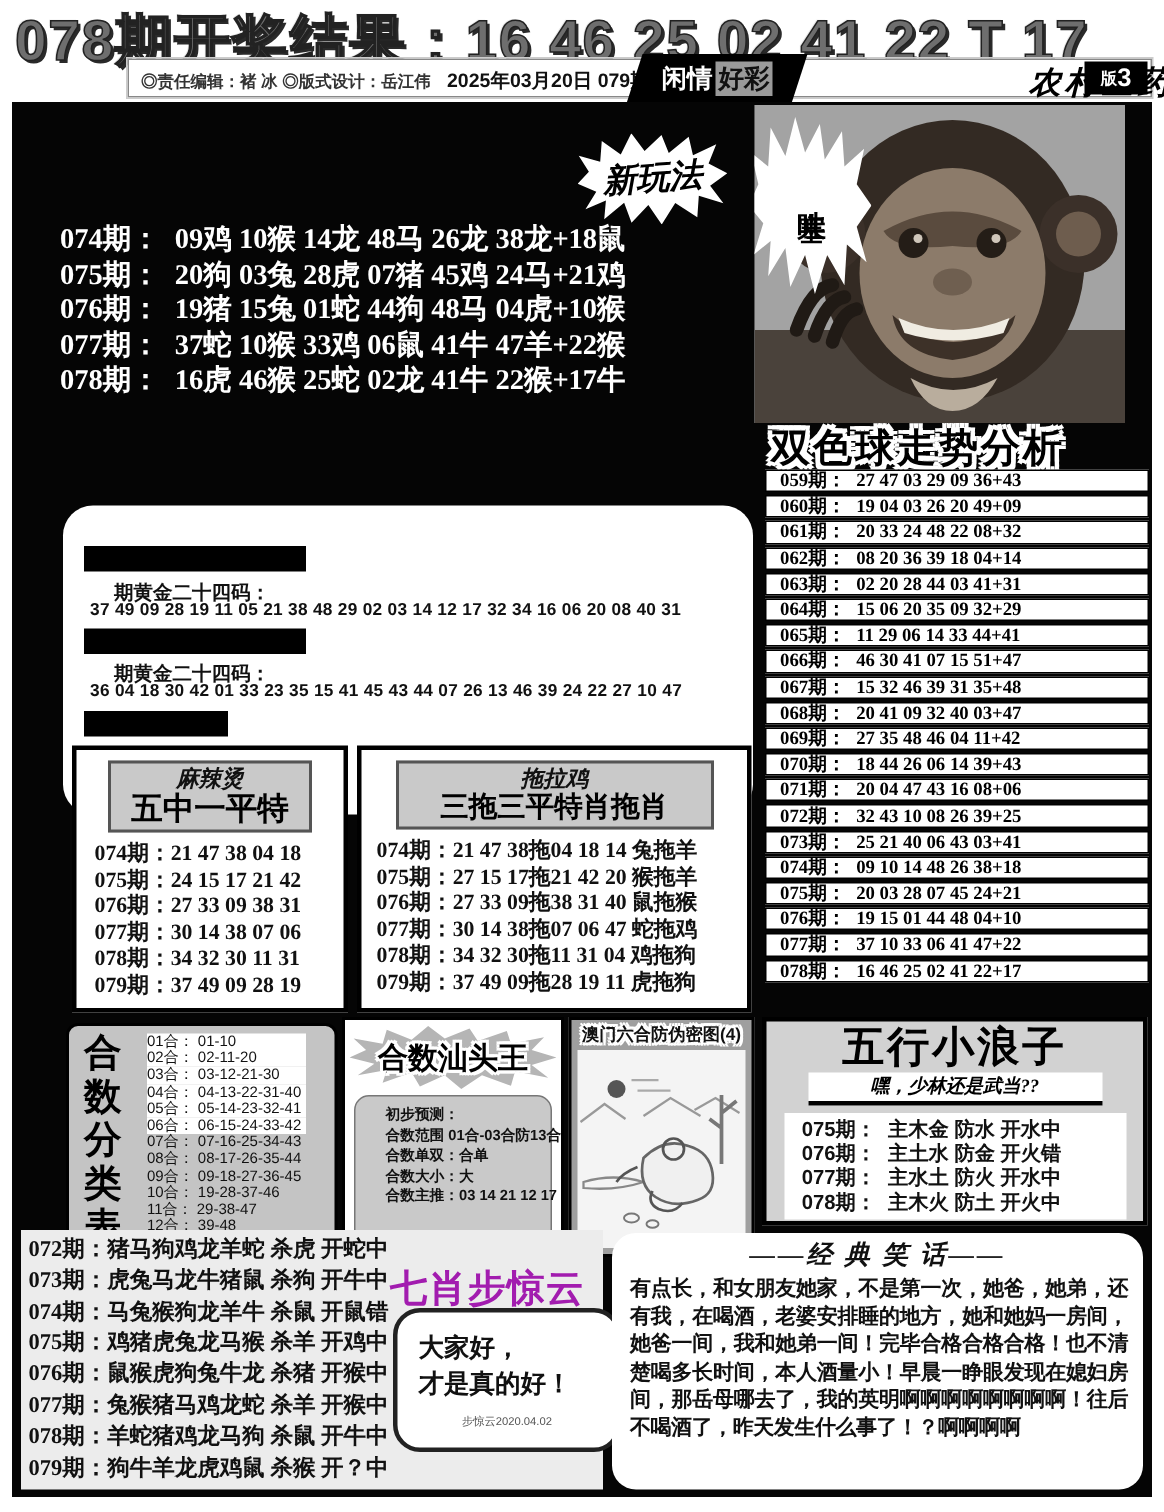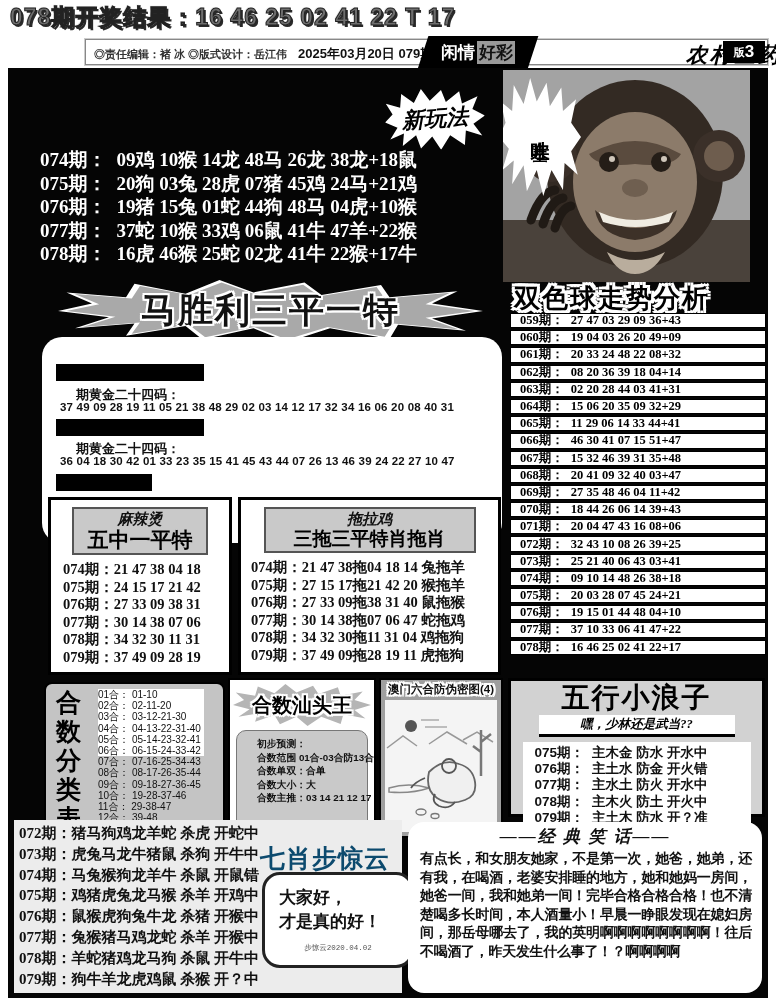--- a/index.html
+++ b/index.html
@@ -1,21 +1,21 @@
 <!DOCTYPE html>
 <html><head>
 <meta charset="utf-8">
 <style>
   * { margin:0; padding:0; box-sizing:border-box; }
   html,body { background:#fff; }
   .page { position:relative; width:776px; height:1008px; background:#fff; overflow:hidden;
           font-family:"Liberation Sans", sans-serif; }
 
   
-  .headline { position:absolute; left:10px; top:2px; font-size:23px; font-weight:900;
+  .headline { position:absolute; left:10px; top:2px; font-size:38px; font-weight:900;
               letter-spacing:1px; color:#6e6e6e; -webkit-text-stroke:1px #222;
               text-shadow:2px 2px 0 #2a2a2a, -1px -1px 0 #e8e8e8; white-space:nowrap; }
   .infobar { position:absolute; left:85px; top:39px; width:683px; height:26px;
              border:1px solid #888; outline:1px solid #ccc; background:#fff; }
   .infobar .editors { position:absolute; left:8px; top:7px; font-size:11px; font-weight:bold; color:#333; white-space:nowrap; }
   .infobar .dateissue { position:absolute; left:212px; top:5px; font-size:13px; font-weight:bold; color:#111; white-space:nowrap; }
   .tagwrap { position:absolute; left:337px; top:-4px; width:110px; height:33px; background:#000;
              transform:skewX(-18deg); display:flex; align-items:center; justify-content:center; }
   .tagwrap .t1 { color:#fff; font-size:17px; font-weight:bold; transform:skewX(18deg); }
   .tagwrap .t2 { color:#111; font-size:17px; font-weight:bold; background:#9a9a9a; padding:0 2px;
@@ -127,24 +127,24 @@
                   font-weight:bold; font-size:12.5px; padding:1px 0; }
   .wuxing ul { margin:5px auto 0 auto; width:228px; background:#fff; list-style:none; padding:3px 0 3px 12px; }
   .wuxing li { font-size:13.5px; font-weight:bold; color:#111; line-height:16.2px; white-space:nowrap; }
   .wuxing .wx-period { margin-right:8px; }
 
   
   .qx-box { position:absolute; left:14px; top:820px; width:388px; height:173px; background:#ececec; }
   .qx-rows { position:absolute; left:5px; top:3px; list-style:none; }
   .qx-rows li { font-size:15px; font-weight:bold; color:#111; line-height:20.8px; white-space:nowrap;
                 font-family:"Liberation Serif", serif; }
-  .qx-title { position:absolute; left:246px; top:22px; font-size:25px; font-weight:900; color:#0c4a6e;
+  .qx-title { position:absolute; left:246px; top:22px; font-size:25px; font-weight:900; color:#a21caf;
               letter-spacing:1px; white-space:nowrap; }
   .qx-bubble { position:absolute; left:248px; top:52px; width:152px; height:96px; background:#fff;
-               border:3px solid #222; border-radius:18px; padding-top:12px; text-align:center;font-family:Liberation Mono, monospace; }
+               border:3px solid #222; border-radius:18px; padding-top:12px; text-align:center; }
   .qx-bubble .l { font-size:17px; font-weight:bold; color:#111; line-height:24px; text-align:left; padding-left:14px; }
   .qx-bubble .sig { font-size:7.5px; color:#555; margin-top:8px; }
 
   
   .joke { position:absolute; left:408px; top:822px; width:354px; height:171px; background:#fff; border-radius:16px; }
   .joke .jtitle { text-align:center; font-family:"Liberation Serif", serif; font-style:italic;
                   font-weight:900; font-size:17px; color:#111; margin-top:3px; letter-spacing:2px; }
   .joke .jtext { padding:1px 10px 0 12px; font-size:14px; line-height:18.6px; color:#111;
                  text-align:justify; letter-spacing:-0.3px; font-weight:bold; }
 
@@ -202,25 +202,20 @@
       <path d="M92 140 Q132 176 174 140 Q168 166 132 170 Q96 166 92 140 Z" fill="#3d3128"></path>
       <path d="M96 142 Q132 158 170 142 L166 152 Q132 162 100 152 Z" fill="#f0ece2"></path>
       <path d="M104 182 Q132 198 162 182 Q150 204 132 204 Q114 204 104 182 Z" fill="#b9ad9d"></path>
       <path d="M28 150 q10 -28 24 -30 M40 154 q8 -24 20 -26 M52 158 q6 -20 16 -22" stroke="#201a15" stroke-width="9" fill="none" stroke-linecap="round"></path>
     </svg>
     <div class="bubble-wa burst">
       <span>哇塞！</span>
     </div>
   </div>
 
-  <div class="banner burst">
-    <div class="inner burst">
-      <span class="txt hollow2">马胜利三平一特</span>
-    </div>
-  </div>
 
   <div class="goldbox">
     <div class="redact" style="left:14px; top:27px; width:148px; height:17px;"></div>
     <div class="gold-label" style="left:34px; top:49px;">期黄金二十四码：</div>
     <div class="gold-nums" style="left:18px; top:64px;">37 49 09 28 19 11 05 21 38 48 29 02 03 14 12 17 32 34 16 06 20 08 40 31</div>
     <div class="redact" style="left:14px; top:82px; width:148px; height:17px;"></div>
     <div class="gold-label" style="left:34px; top:103px;">期黄金二十四码：</div>
     <div class="gold-nums" style="left:18px; top:118px;">36 04 18 30 42 01 33 23 35 15 41 45 43 44 07 26 13 46 39 24 22 27 10 47</div>
     <div class="redact" style="left:14px; top:137px; width:96px; height:17px;"></div>
   </div>
@@ -396,21 +391,20 @@
     </ul>
 
   <div class="wuxing">
     <div class="wtitle">五行小浪子</div>
     <div class="wsub">嘿，少林还是武当??</div>
     <ul>
         <li><span class="wx-period">075期：</span><span>主木金 防水 开水中</span></li>
         <li><span class="wx-period">076期：</span><span>主土水 防金 开火错</span></li>
         <li><span class="wx-period">077期：</span><span>主水土 防火 开水中</span></li>
         <li><span class="wx-period">078期：</span><span>主木火 防土 开火中</span></li>
-        <li><span class="wx-period">079期：</span><span>主土木 防水 开？准</span></li>
       </ul>
   </div>
 
   <div class="qx-box">
     <ul class="qx-rows">
         <li>072期：猪马狗鸡龙羊蛇 杀虎 开蛇中</li>
         <li>073期：虎兔马龙牛猪鼠 杀狗 开牛中</li>
         <li>074期：马兔猴狗龙羊牛 杀鼠 开鼠错</li>
         <li>075期：鸡猪虎兔龙马猴 杀羊 开鸡中</li>
         <li>076期：鼠猴虎狗兔牛龙 杀猪 开猴中</li>

